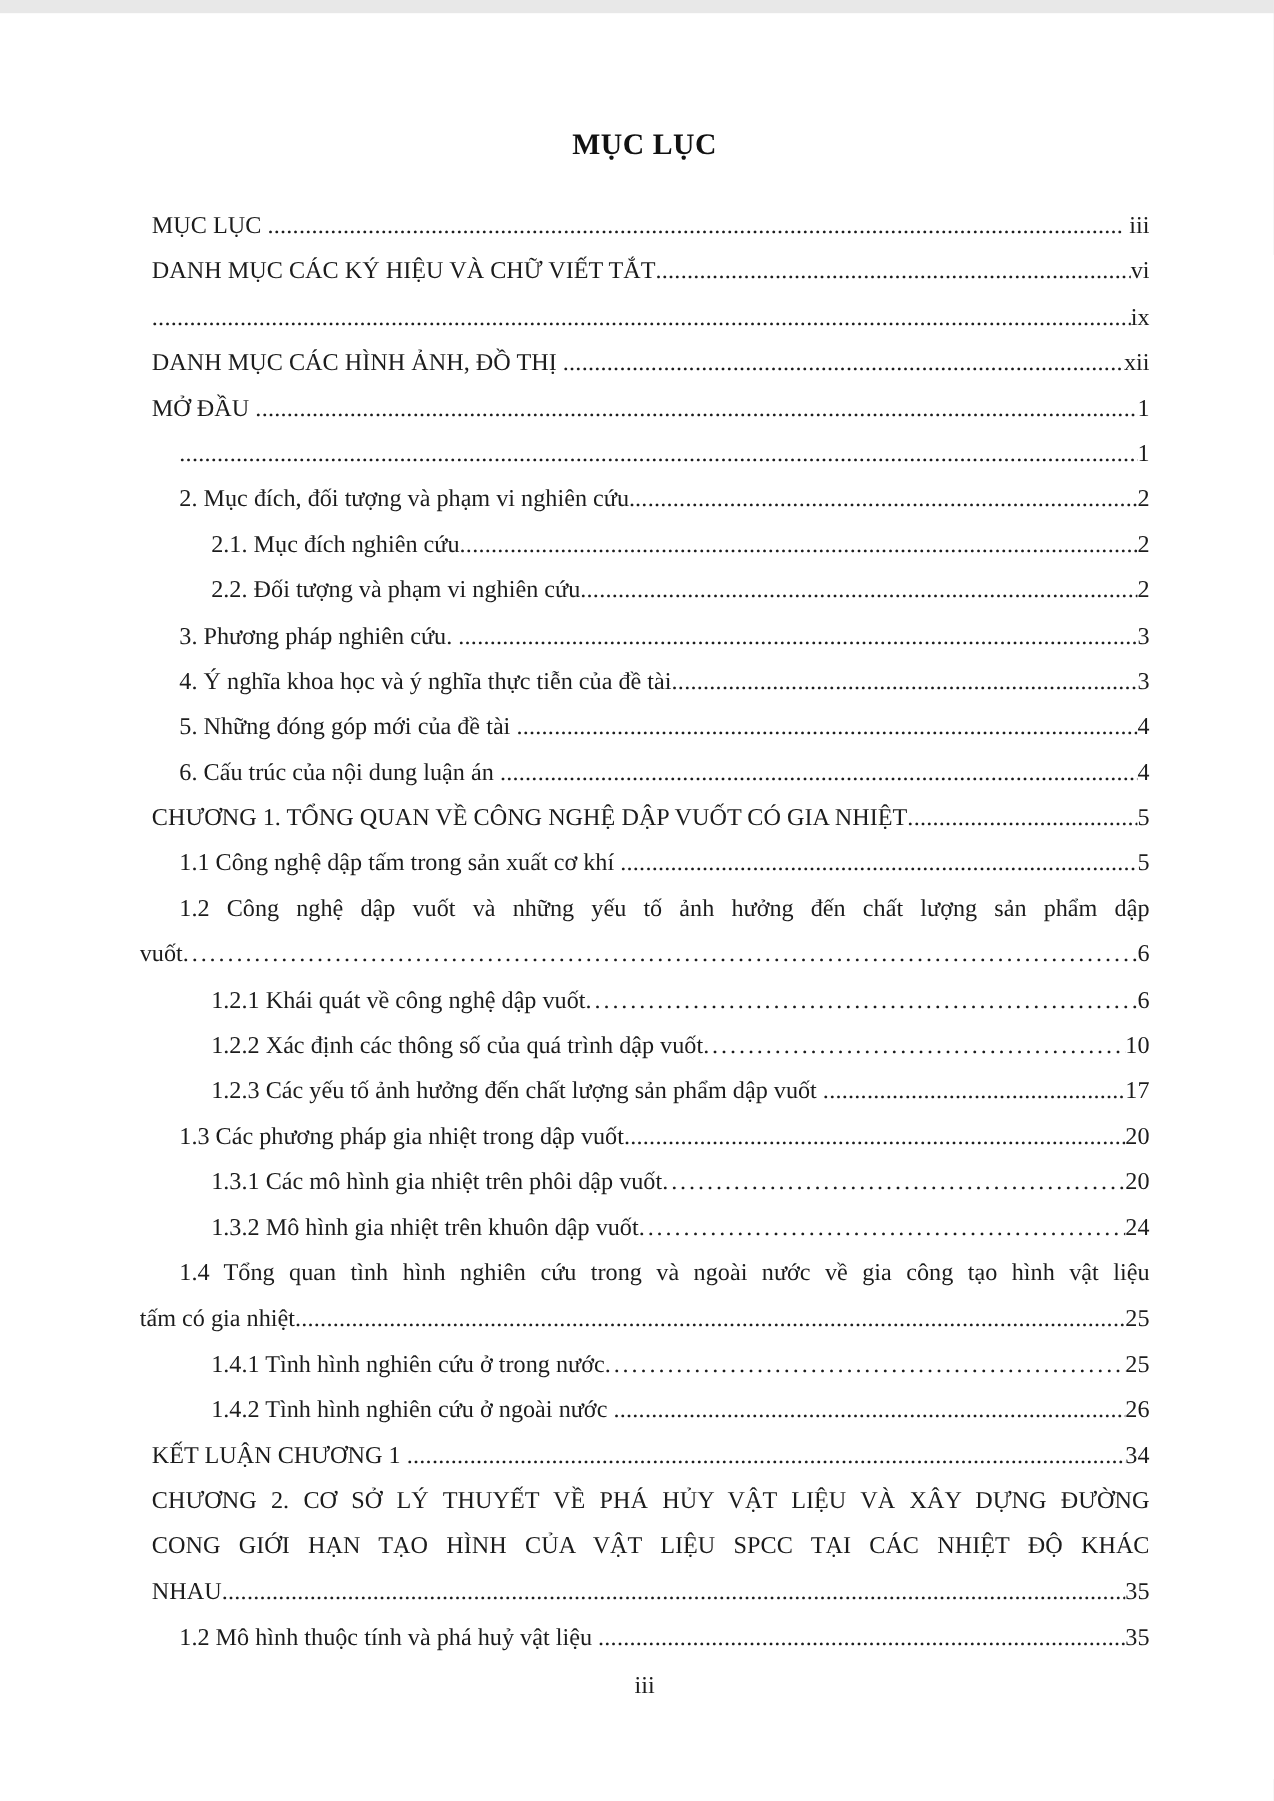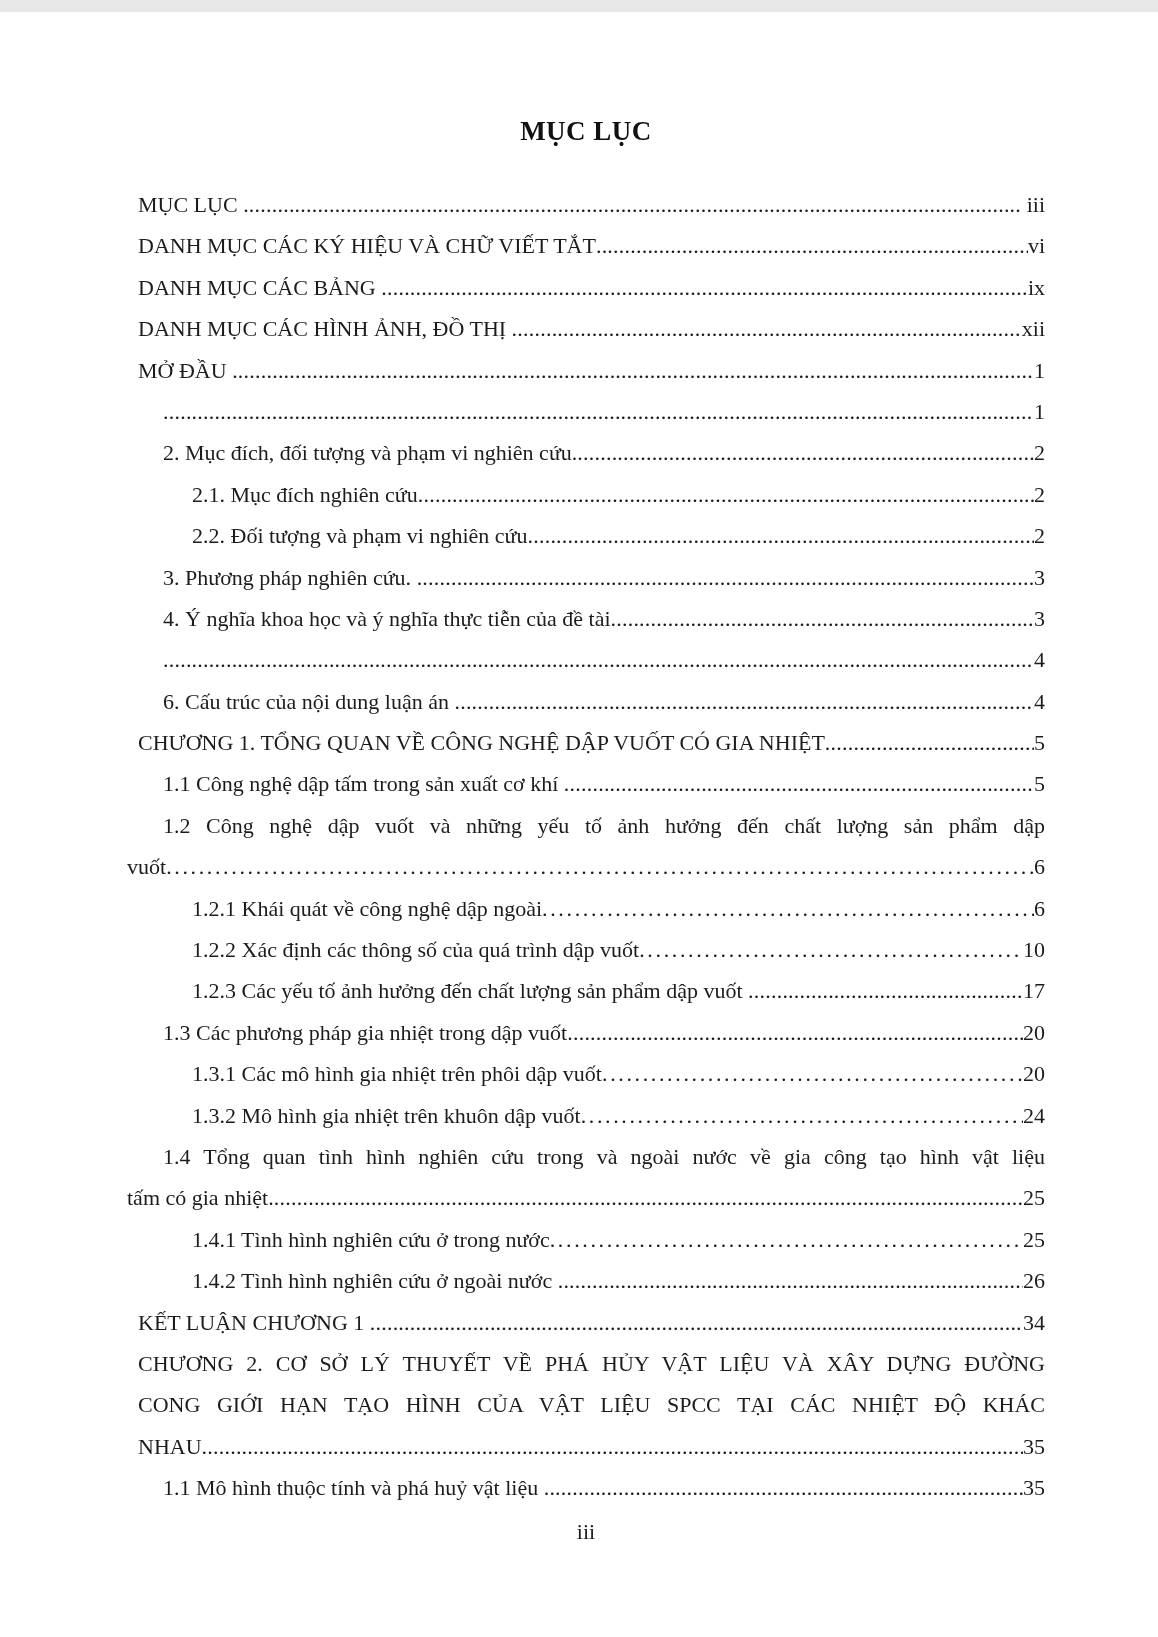--- a/index.html
+++ b/index.html
@@ -36,21 +36,20 @@
         <span class="t">MỤC LỤC </span>
         <span class="leader fine" aria-hidden="true">................................................................................................................................................................................................................................................................................................................................................................................................................</span>
         <span class="pg"> iii</span>
       </div>
       <div class="toc-line lvl0">
         <span class="t">DANH MỤC CÁC KÝ HIỆU VÀ CHỮ VIẾT TẮT</span>
         <span class="leader fine" aria-hidden="true">................................................................................................................................................................................................................................................................................................................................................................................................................</span>
         <span class="pg">vi</span>
       </div>
       <div class="toc-line lvl0">
-        <span class="t">DANH MỤC CÁC BẢNG </span>
         <span class="leader fine" aria-hidden="true">................................................................................................................................................................................................................................................................................................................................................................................................................</span>
         <span class="pg">ix</span>
       </div>
       <div class="toc-line lvl0">
         <span class="t">DANH MỤC CÁC HÌNH ẢNH, ĐỒ THỊ </span>
         <span class="leader fine" aria-hidden="true">................................................................................................................................................................................................................................................................................................................................................................................................................</span>
         <span class="pg">xii</span>
       </div>
       <div class="toc-line lvl0">
         <span class="t">MỞ ĐẦU </span>
@@ -80,20 +79,21 @@
         <span class="t">3. Phương pháp nghiên cứu. </span>
         <span class="leader fine" aria-hidden="true">................................................................................................................................................................................................................................................................................................................................................................................................................</span>
         <span class="pg">3</span>
       </div>
       <div class="toc-line lvl1">
         <span class="t">4. Ý nghĩa khoa học và ý nghĩa thực tiễn của đề tài</span>
         <span class="leader fine" aria-hidden="true">................................................................................................................................................................................................................................................................................................................................................................................................................</span>
         <span class="pg">3</span>
       </div>
       <div class="toc-line lvl1">
+        <span class="t">5. Những đóng góp mới của đề tài </span>
         <span class="leader fine" aria-hidden="true">................................................................................................................................................................................................................................................................................................................................................................................................................</span>
         <span class="pg">4</span>
       </div>
       <div class="toc-line lvl1">
         <span class="t">6. Cấu trúc của nội dung luận án </span>
         <span class="leader fine" aria-hidden="true">................................................................................................................................................................................................................................................................................................................................................................................................................</span>
         <span class="pg">4</span>
       </div>
       <div class="toc-line lvl0">
         <span class="t">CHƯƠNG 1. TỔNG QUAN VỀ CÔNG NGHỆ DẬP VUỐT CÓ GIA NHIỆT</span>
@@ -105,21 +105,21 @@
         <span class="leader fine" aria-hidden="true">................................................................................................................................................................................................................................................................................................................................................................................................................</span>
         <span class="pg">5</span>
       </div>
       <div class="toc-line lvl1 just">1.2 Công nghệ dập vuốt và những yếu tố ảnh hưởng đến chất lượng sản phẩm dập</div>
       <div class="toc-line contl">
         <span class="t">vuốt</span>
         <span class="leader ellipsis" aria-hidden="true">................................................................................................................................................................................................................................................................................................................................................................................................................</span>
         <span class="pg">6</span>
       </div>
       <div class="toc-line lvl2">
-        <span class="t">1.2.1 Khái quát về công nghệ dập ngoài</span>
+        <span class="t">1.2.1 Khái quát về công nghệ dập vuốt</span>
         <span class="leader ellipsis" aria-hidden="true">................................................................................................................................................................................................................................................................................................................................................................................................................</span>
         <span class="pg">6</span>
       </div>
       <div class="toc-line lvl2">
         <span class="t">1.2.2 Xác định các thông số của quá trình dập vuốt</span>
         <span class="leader ellipsis" aria-hidden="true">................................................................................................................................................................................................................................................................................................................................................................................................................</span>
         <span class="pg">10</span>
       </div>
       <div class="toc-line lvl2">
         <span class="t">1.2.3 Các yếu tố ảnh hưởng đến chất lượng sản phẩm dập vuốt </span>
@@ -163,19 +163,19 @@
         <span class="pg">34</span>
       </div>
       <div class="toc-line lvl0 just">CHƯƠNG 2. CƠ SỞ LÝ THUYẾT VỀ PHÁ HỦY VẬT LIỆU VÀ XÂY DỰNG ĐƯỜNG</div>
       <div class="toc-line lvl0 just">CONG GIỚI HẠN TẠO HÌNH CỦA VẬT LIỆU SPCC TẠI CÁC NHIỆT ĐỘ KHÁC</div>
       <div class="toc-line lvl0">
         <span class="t">NHAU</span>
         <span class="leader fine" aria-hidden="true">................................................................................................................................................................................................................................................................................................................................................................................................................</span>
         <span class="pg">35</span>
       </div>
       <div class="toc-line lvl1">
-        <span class="t">1.1 Mô hình thuộc tính và phá huỷ vật liệu </span>
+        <span class="t">1.2 Mô hình thuộc tính và phá huỷ vật liệu </span>
         <span class="leader fine" aria-hidden="true">................................................................................................................................................................................................................................................................................................................................................................................................................</span>
         <span class="pg">35</span>
       </div>
     </div>
   <div class="footer">iii</div>
 </div>
 
 </body></html>

